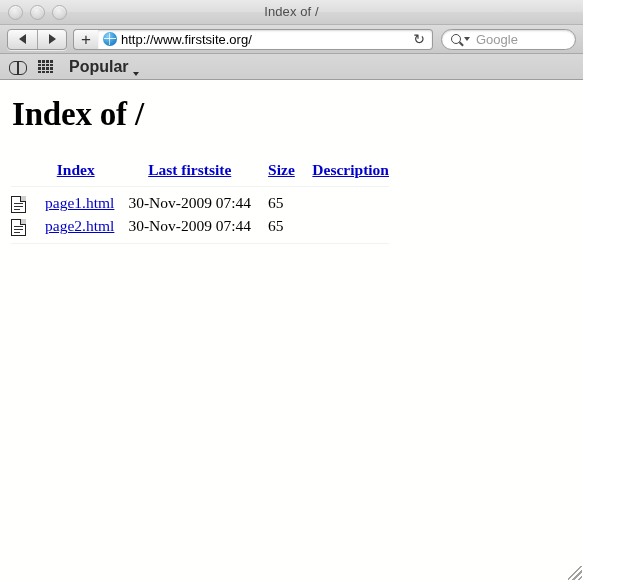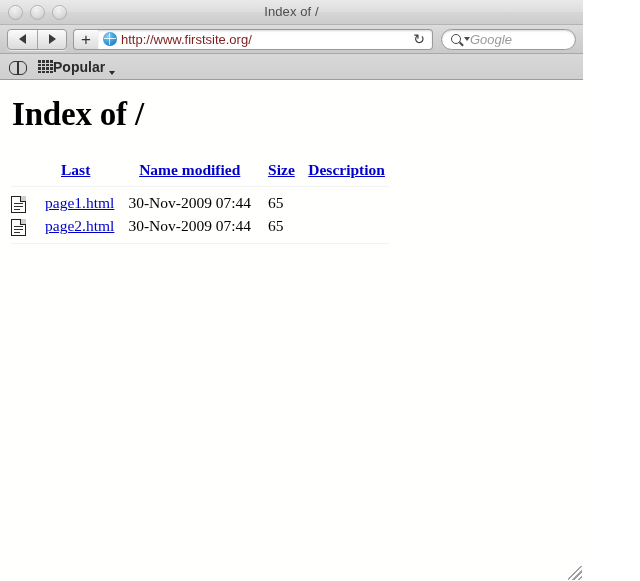--- a/index.html
+++ b/index.html
@@ -128,21 +128,21 @@
   #globe-icon::after {
     content: "";
     position: absolute;
     left: 6px; top: 1px; bottom: 1px;
     width: 1px;
     background: rgba(255,255,255,0.7);
   }
   #url-text {
     flex: 1;
     font-size: 13px;
-    color: #7f1d1d;
+    color: #000000;
     white-space: nowrap;
     overflow: hidden;
   }
   #reload-btn {
     flex: 0 0 auto;
     font-size: 14px;
     color: #3c3c3c;
     padding: 0 3px;
     cursor: default;
   }
@@ -176,23 +176,23 @@
   }
   .caret-down {
     width: 0; height: 0;
     border-left: 3.5px solid transparent;
     border-right: 3.5px solid transparent;
     border-top: 4px solid #4a4a4a;
     margin-left: 3px;
     flex: 0 0 auto;
   }
   #search-placeholder {
+    margin-left: 6px;
     font-size: 13px;
     color: #9a9a9a;
-    font-style: italic;
   }
 
   
   #bookmarksbar {
     height: 26px;
     background: linear-gradient(to bottom, #d8d8d8 0%, #cfcfcf 100%);
     border-bottom: 1px solid #9d9d9d;
     display: flex;
     align-items: center;
     padding: 0 9px;
@@ -219,22 +219,22 @@
     display: grid;
     grid-template-columns: repeat(4, 1fr);
     grid-template-rows: repeat(4, 1fr);
     gap: 1px;
     flex: 0 0 auto;
     cursor: default;
   }
   #grid-icon i { background: #333; display: block; }
 
   #popular-btn {
-    margin-left: 0;
-    font-size: 14px;
+    margin-left: 16px;
+    font-size: 16px;
     font-weight: bold;
     color: #2b2b2b;
     display: flex;
     align-items: flex-end;
     cursor: default;
   }
   #popular-btn .caret-down {
     border-top-color: #2b2b2b;
     margin-left: 4px;
   }
@@ -280,21 +280,21 @@
     vertical-align: middle;
   }
   .col-icon  { width: 26px; text-align: left; }
   .col-name  { text-align: right; padding-right: 7px !important; }
   .col-date  { text-align: center; padding-right: 10px !important; }
   .col-size  { text-align: left; padding-right: 6px !important; }
   .col-desc  { text-align: left; }
   th.col-name { text-align: center; }
   th.col-date { text-align: center; }
   th.col-size { text-align: left; }
-  th.col-desc { text-align: center; }
+  th.col-desc { text-align: right; }
 
   .rule-row td {
     padding: 0 !important;
   }
   .rule {
     height: 1px;
     background: #b9b9b9;
     border-bottom: 1px solid #f2f2f2;
     margin: 5px 0;
   }
@@ -425,24 +425,24 @@
 
   <div id="content">
 
     <h1 id="page-title">Index of /</h1>
 
     <table id="listing">
       <tbody>
           <tr>
         <th class="col-icon"></th>
         <th class="col-name">
-          <a href="#" class="hdr-link">Last</a>
+          <a href="#" class="hdr-link">Index</a>
         </th>
         <th class="col-date">
-          <a href="#" class="hdr-link">Name modified</a>
+          <a href="#" class="hdr-link">Last firstsite</a>
         </th>
         <th class="col-size">
           <a href="#" class="hdr-link">Size</a>
         </th>
         <th class="col-desc">
           <a href="#" class="hdr-link">Description</a>
         </th>
       </tr>
 
       <tr class="rule-row">

